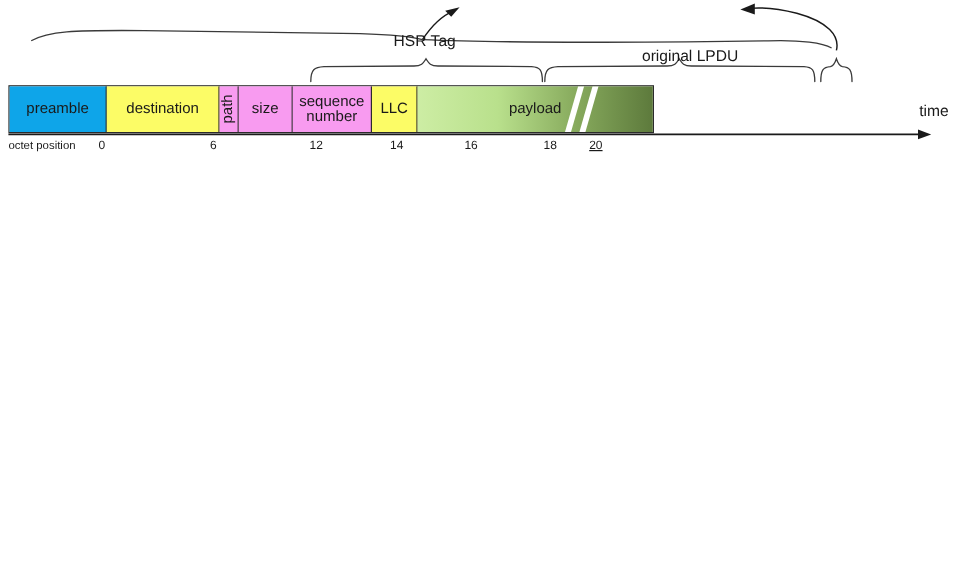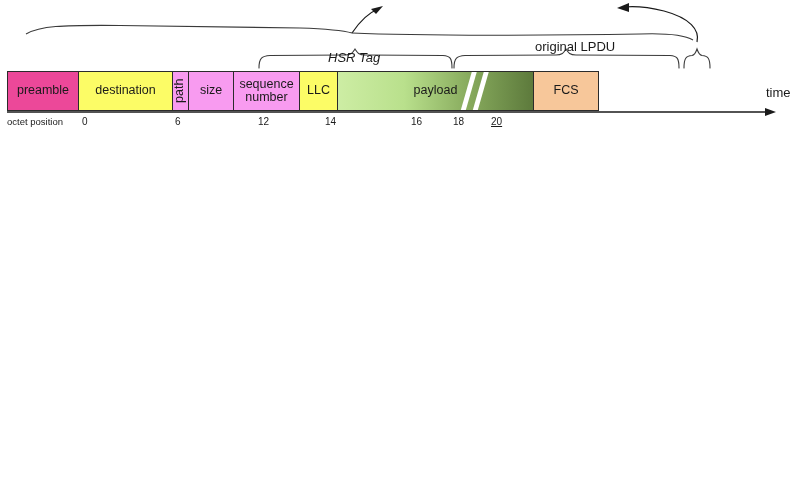--- a/index.html
+++ b/index.html
@@ -50,21 +50,21 @@
     align-items: center;
     justify-content: center;
     text-align: center;
     font-size: 12.5px;
     line-height: 1.08;
     color: #1a1a1a;
     overflow: hidden;
   }
   .cell:last-child { border-right: none; }
 
-  .c-preamble { width: 71px;  background: #ec4899; }
+  .c-preamble { width: 81px;  background: #0ea5e9; }
   .c-destination { width: 94px; background: #fcfc66; }
   .c-source { width: 86px; background: #fcfc66; }
   .c-hsret { width: 67px; background: #f89bf0; }
   .c-path { width: 16px; background: #f89bf0; }
   .c-size { width: 45px; background: #f89bf0; }
   .c-seqnum { width: 66px; background: #f89bf0; }
   .c-llc { width: 38px; background: #fcfc66; }
   .c-payload {
     width: 196px;
     background: linear-gradient(to right, #cdeda4 0%, #b9e08c 34%, #86a95c 68%, #5d7a3c 100%);
@@ -93,21 +93,21 @@
   .break-mark.b1 { left: 128px; }
   .break-mark.b2 { left: 140px; }
 
   
   .brace-label {
     position: absolute;
     font-size: 13px;
     color: #1a1a1a;
     white-space: nowrap;
   }
-  .lbl-hsr-tag { left: 328px; top: 50px; font-style: italic; }
+  .lbl-hsr-tag { left: 328px; top: 26px; }
   .lbl-lpdu { left: 535px; top: 39px; }
 
   
   .time-label {
     position: absolute;
     left: 766px;
     top: 85px;
     font-size: 13px;
     color: #1a1a1a;
   }
@@ -185,31 +185,28 @@
     <div class="cell c-llc">
       <span class="cell-label">LLC</span>
     </div>
 
     <div class="cell c-payload">
       <span class="cell-label">payload</span>
       <span class="break-mark b1"></span>
       <span class="break-mark b2"></span>
     </div>
 
-    <div class="cell c-fcs">
-      <span class="cell-label">FCS</span>
-    </div>
   </div>
 
   <div class="time-label">time</div>
 
   <div class="octet-caption">octet position</div>
   <div id="octet-ticks">
       <div class="octet-tick" style="left: 82px;">0</div>
       <div class="octet-tick" style="left: 175px;">6</div>
       <div class="octet-tick" style="left: 258px; text-align: right;">12</div>
       <div class="octet-tick" style="left: 325px;">14</div>
-      <div class="octet-tick" style="left: 387px; margin-left: 24px;">16</div>
+      <div class="octet-tick" style="left: 387px;">16</div>
       <div class="octet-tick" style="left: 453px;">18</div>
       <div class="octet-tick" style="left: 491px; text-decoration: underline;">20</div>
     </div>
 
 </div>
 
 </body></html>

